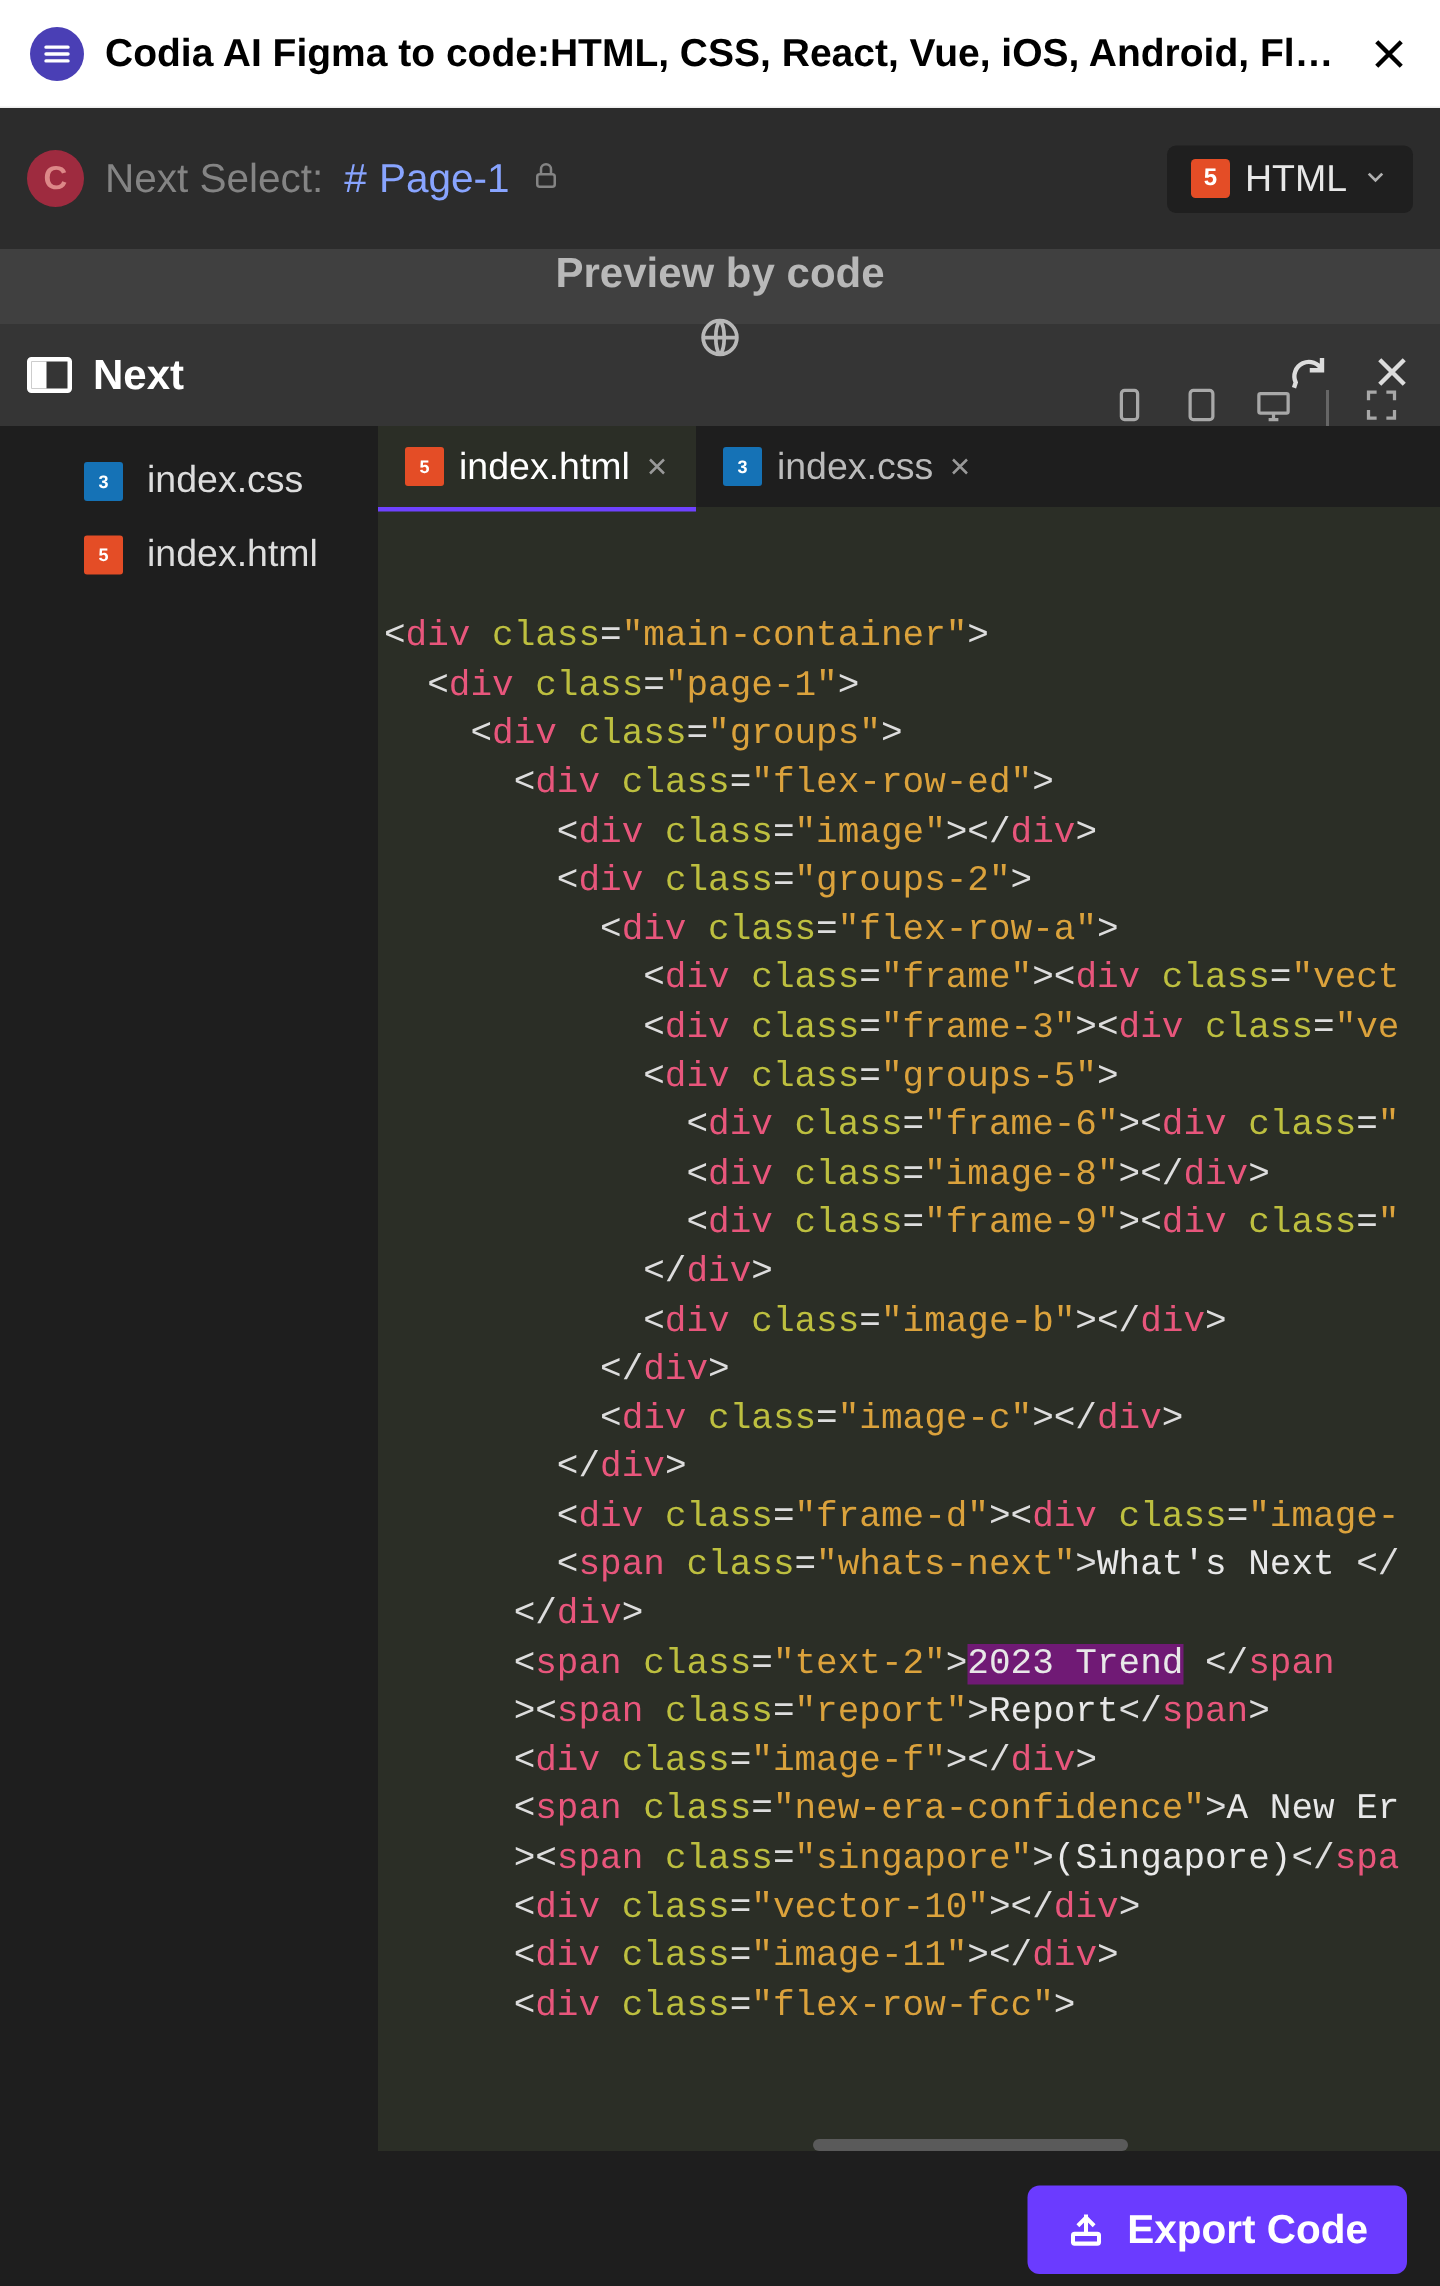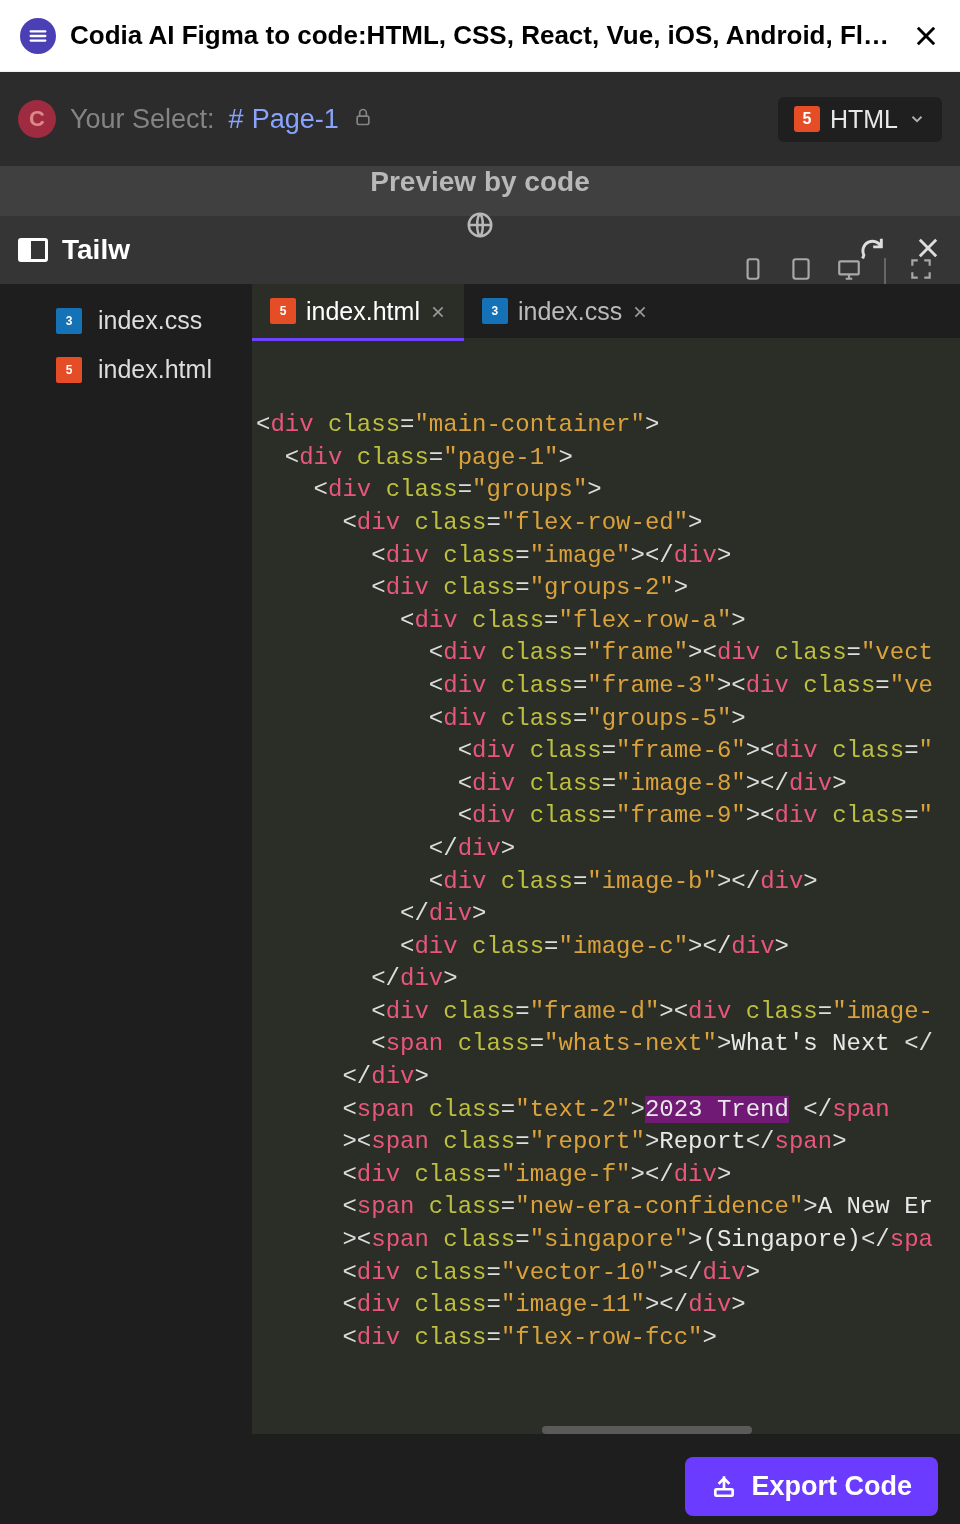--- a/index.html
+++ b/index.html
@@ -288,21 +288,21 @@
   <div class="header-title">Codia AI Figma to code:HTML, CSS, React, Vue, iOS, Android, Flutter, Tailw...</div>
   <div class="header-close">
     <svg viewBox="0 0 24 24">
         <path d="M5 5l14 14M19 5L5 19"></path>
       </svg>
   </div>
 </div>
 
 <div class="toolbar">
   <div class="avatar">C</div>
-  <span class="select-label">Your Select:</span>
+  <span class="select-label">Next Select:</span>
   <span class="page-chip">
     <span>#</span>
     <span>Page-1</span>
   </span>
   <span class="lock-icon">
     <svg viewBox="0 0 24 24">
         <rect x="5" y="11" width="14" height="10" rx="2"></rect>
         <path d="M8 11V7a4 4 0 018 0v4"></path>
       </svg>
   </span>
@@ -337,21 +337,21 @@
         </svg></span>
     <div class="divider-v"></div>
     <span><svg viewBox="0 0 24 24">
           <path d="M4 9V4h5M20 9V4h-5M4 15v5h5M20 15v5h-5"></path>
         </svg></span>
   </div>
 </div>
 
 <div class="code-header">
   <div class="panel-icon"></div>
-  <span class="code-title">Tailw</span>
+  <span class="code-title">Next</span>
   <div class="code-header-right">
     <span class="refresh-icon">
       <svg viewBox="0 0 24 24">
           <path d="M20 11A8 8 0 105 18l-1 3M20 4v7h-7"></path>
         </svg>
     </span>
     <span class="close-tab-icon">
       <svg viewBox="0 0 24 24">
           <path d="M5 5l14 14M19 5L5 19"></path>
         </svg>

